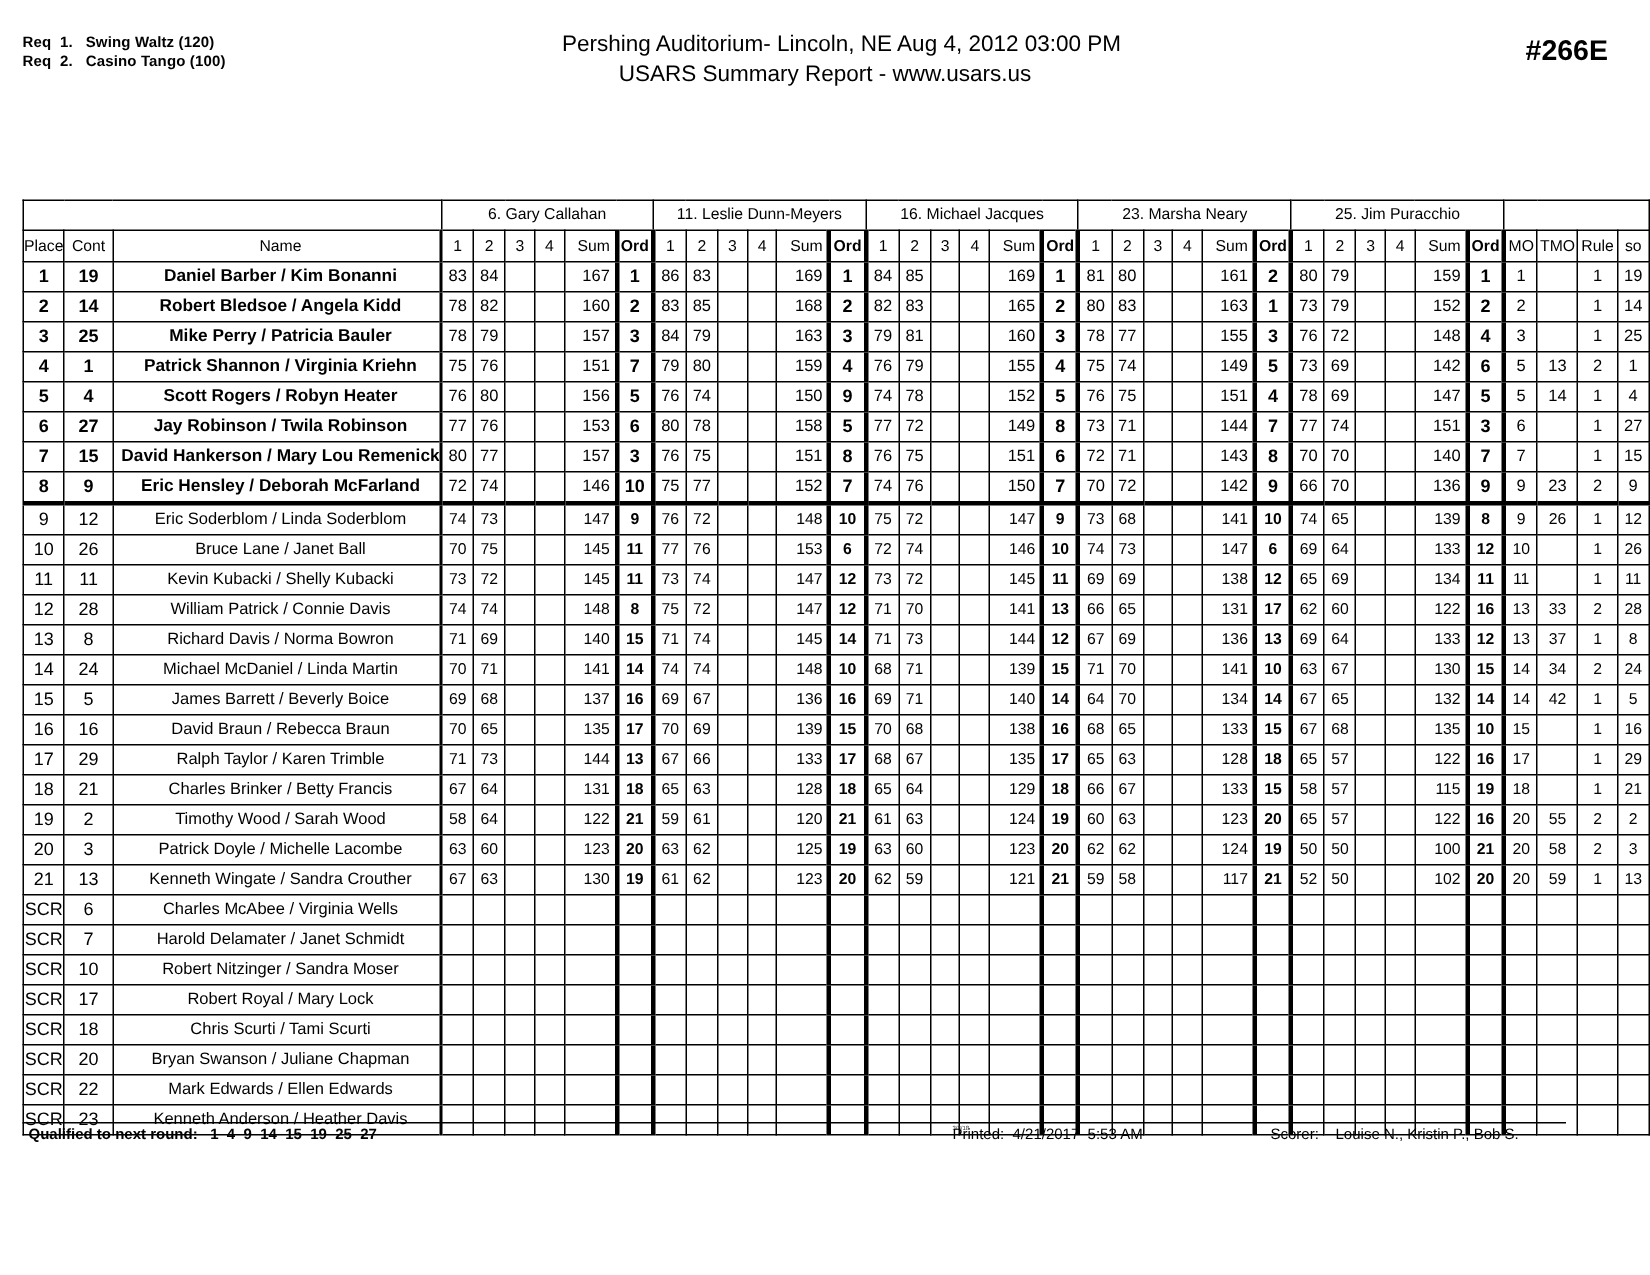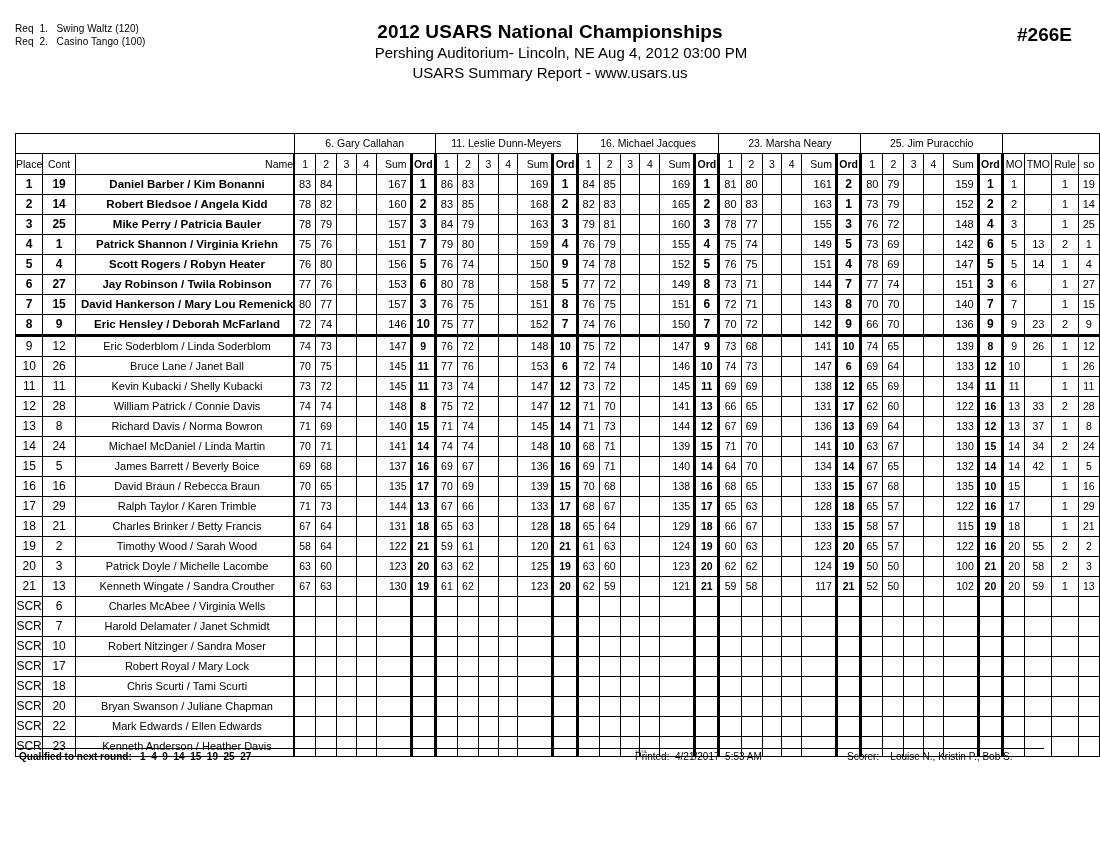--- a/index.html
+++ b/index.html
@@ -4,21 +4,21 @@
 <style>
   html,body{margin:0;padding:0;}
   body{
     width:1100px;height:850px;background:#ffffff;
     font-family:"Liberation Sans", sans-serif;
     color:#000;overflow:hidden;position:relative;
   }
   .page{position:relative;width:1100px;height:850px;}
 
   
-  .req-block{position:absolute;left:15px;top:22px;font-size:10px;line-height:13px;letter-spacing:0.1px;}
+  .req-block{position:absolute;left:15px;top:22px;font-size:10px;line-height:13px;letter-spacing:0.1px;font-weight:bold;}
   .req-line{white-space:pre;}
 
   .title-block{position:absolute;left:0;top:20px;width:1100px;text-align:center;}
   .t1{font-size:19px;font-weight:bold;letter-spacing:0.1px;line-height:23px;}
   .t2{font-size:15px;font-weight:normal;line-height:19px;padding-left:22px;}
   .t3{font-size:19px;font-weight:bold;letter-spacing:1.2px;line-height:24px;}
   .t4{font-size:15px;line-height:22px;}
 
   .event-num{position:absolute;right:28px;top:24px;font-size:19px;font-weight:bold;}
 
@@ -57,42 +57,41 @@
 
   tr.top8 td{font-weight:bold;font-size:12px;}
   tr.top8 td.name{font-size:11.5px;}
   tr.top8 td.sc,tr.top8 td.sum{font-weight:normal;font-size:11px;}
   tr.top8 td.ord{font-weight:bold;font-size:12px;}
   tr.top8 td.mo,tr.top8 td.tmo,tr.top8 td.rule,tr.top8 td.so{font-weight:normal;font-size:11px;}
 
   tr.cutline td{border-bottom:3px solid #000;}
 
   tr.hdrrow td{font-size:10.5px;height:20px;line-height:20px;}
-  td.hdrlabel{text-align:right;padding-left:5px;}
+  td.hdrlabel{text-align:center;padding-left:5px;}
 
   
   .footer{position:absolute;left:15px;top:750px;width:1040px;height:18px;font-size:10px;}
   .f-qual{position:absolute;left:4px;top:1px;white-space:pre;font-weight:bold;}
   .f-printed{position:absolute;left:620px;top:1px;white-space:pre;}
   .f-tiny{position:absolute;left:620px;top:-1px;font-size:4px;color:#333;}
   .f-scorer{position:absolute;left:832px;top:1px;white-space:pre;}
   .footer-rule{position:absolute;left:15px;top:748px;width:1029px;border-top:1px solid #000;}
 </style>
 </head>
 <body>
 
 <div class="page">
 
   <div class="req-block">
     <div class="req-line">Req  1.   Swing Waltz (120)</div>
     <div class="req-line">Req  2.   Casino Tango (100)</div>
   </div>
 
   <div class="title-block">
-    <div class="t1">2012 USARS National Championships</div>
     <div class="t2">Pershing Auditorium- Lincoln, NE  Aug 4, 2012  03:00 PM</div>
     <div class="t4">USARS Summary Report - www.usars.us</div>
   </div>
 
   <div class="event-num">#266E</div>
 
   <table class="grid">
     <tbody id="grid-body">
         <tr>
           <td class="spacer-top" colspan="3"></td>

